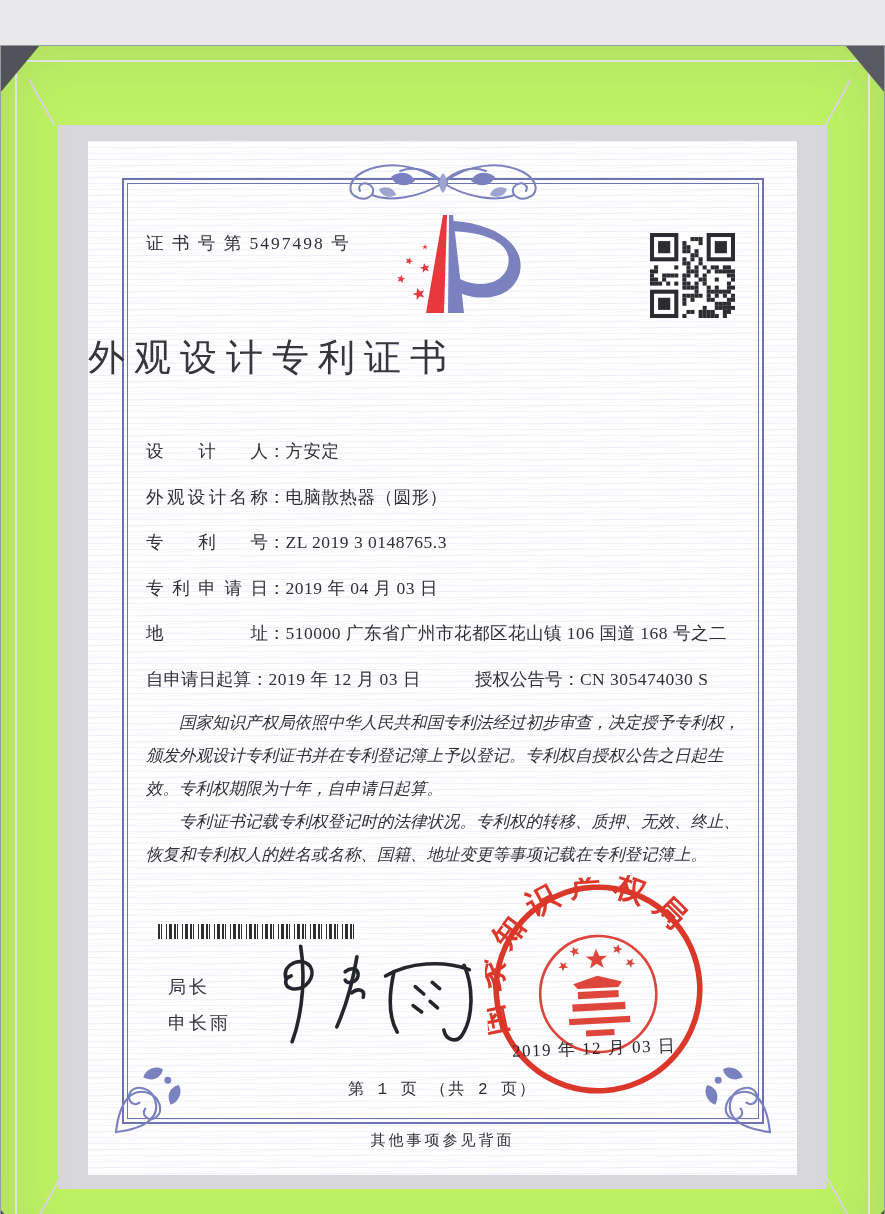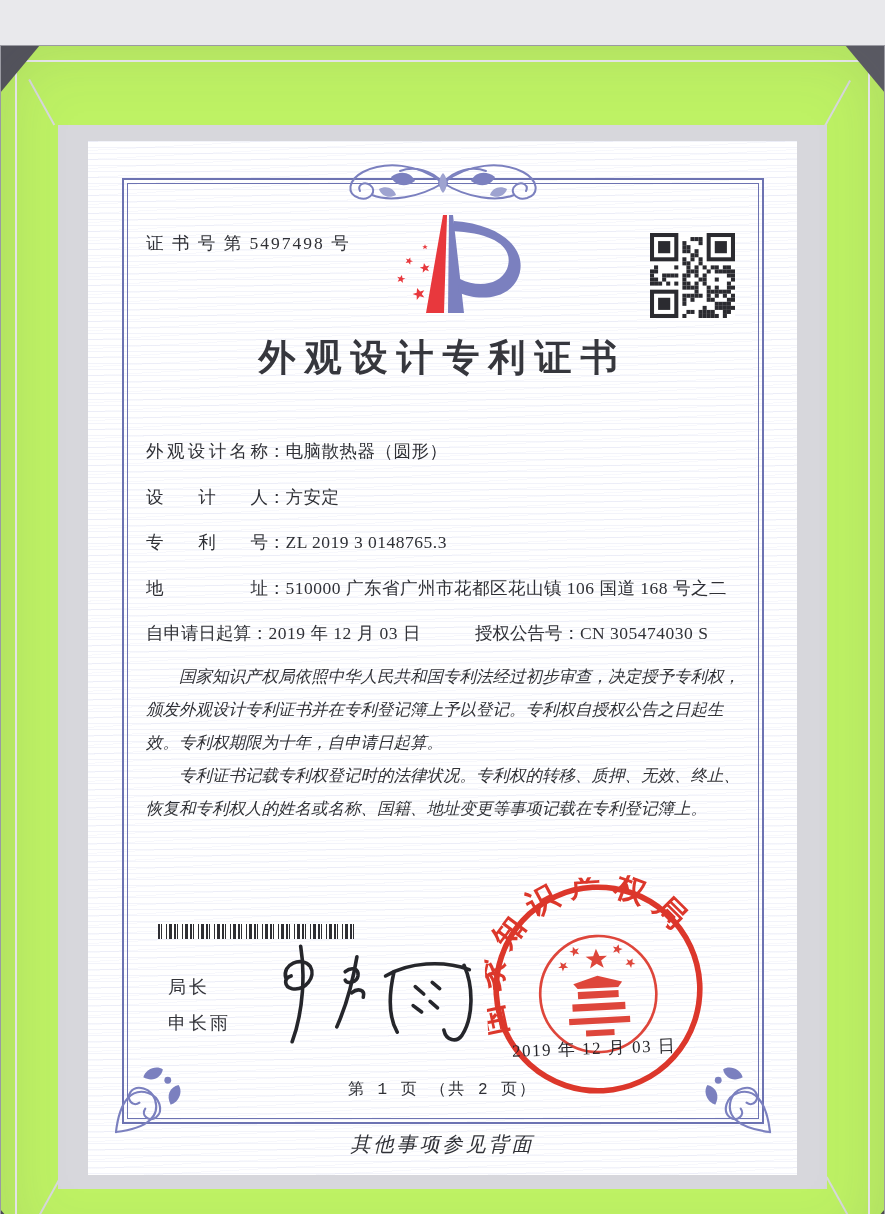--- a/index.html
+++ b/index.html
@@ -27,38 +27,38 @@
   }
   .abs { position:absolute; }
   .border-frame { position:absolute; left:39px; top:42px; right:38px; bottom:56px;
     border:1px solid #6d73b2; outline:2px solid #6d73b2; outline-offset:3px; }
   .flourish-top { position:absolute; left:50%; top:-31px; transform:translateX(-50%); width:312px; height:60px; }
   .flourish-bl { position:absolute; left:-14px; bottom:-16px; width:88px; height:88px; transform:rotate(-90deg); }
   .flourish-br { position:absolute; right:-14px; bottom:-16px; width:88px; height:88px; transform:rotate(180deg); }
   .cert-no { left:58px; top:90px; font-size:17.5px; letter-spacing:2px; }
   .logo { left:268px; top:64px; width:175px; height:135px; }
   .qr { left:562px; top:92px; width:85px; height:85px; }
-  .title { left:0; right:0; top:192px; text-align:center; font-size:37px; font-weight:700; letter-spacing:9px; color:#36373d; }
+  .title { left:0; right:0; top:192px; font-size:37px; font-weight:400; letter-spacing:9px; color:#36373d; }
   .content { position:absolute; left:58px; right:44px; top:298px; font-size:17.5px; }
   .field-row { height:30px; margin-bottom:15.5px; white-space:nowrap; }
   .field-label { display:inline-block; width:122px; text-align:justify; text-align-last:justify; }
   .field-value { letter-spacing:.5px; }
   .grant-row { display:flex; margin-top:2px; }
   .grant-2 { margin-left:54px; }
   .paras { margin-top:15px; font-size:16.5px; line-height:33px; font-style:italic; color:#303136; }
   .paras p { text-indent:2em;font-style:italic; }
   .barcode { left:70px; top:783px; width:196px; height:15px;
     background:repeating-linear-gradient(90deg,#2e2e33 0 2px,#fff 2px 3px,#2e2e33 3px 4px,#fff 4px 8px,#2e2e33 8px 9px,#fff 9px 11px,#2e2e33 11px 14px,#fff 14px 16px); }
   .sig-title { left:80px; top:834px; font-size:18px; letter-spacing:3px; font-family:"Liberation Sans","DejaVu Sans",sans-serif; color:#33343a; }
   .sig-name  { left:80px; top:870px; font-size:18px; letter-spacing:3px; font-family:"Liberation Sans","DejaVu Sans",sans-serif; color:#33343a; }
   .sig-script { left:166px; top:794px; width:244px; height:118px; }
   .seal { left:398px; top:736px; width:224px; height:224px; transform:rotate(-3deg); }
   .seal-date { left:424px; top:896px; font-size:17px; letter-spacing:1.5px; color:#26262b; transform:rotate(-2deg); z-index:6; }
   .page-info { left:0; right:0; top:938px; text-align:center; font-size:16px; letter-spacing:2px;font-family:Liberation Mono, monospace; }
-  .back-note { left:0; right:0; top:990px; text-align:center; font-size:20px; letter-spacing:3px; font-style:italic; }
+  .back-note { left:0; right:0; top:990px; text-align:center; font-size:15px; letter-spacing:3px; }
 </style>
 </head>
 <body>
 
 <div class="photo">
   <div class="bevel"></div>
   <div class="miter m-tl"></div>
   <div class="miter m-tr"></div>
   <div class="miter m-bl"></div>
   <div class="miter m-br"></div>
@@ -256,27 +256,30 @@
           <rect x="0" y="56" width="28" height="28" fill="#2b2b30"></rect>
           <rect x="4" y="60" width="20" height="20" fill="#fff"></rect>
           <rect x="8" y="64" width="12" height="12" fill="#2b2b30"></rect>
         </svg>
     </div>
 
     <div class="abs title">外观设计专利证书</div>
 
     <div class="content">
       <div class="field-row">
+        <span class="field-label">设计人</span><span>：</span><span class="field-value">方安定</span>
+      </div>
+      <div class="field-row">
         <span class="field-label">外观设计名称</span><span>：</span><span class="field-value">电脑散热器（圆形）</span>
       </div>
       <div class="field-row">
-        <span class="field-label">设计人</span><span>：</span><span class="field-value">方安定</span>
-      </div>
-      <div class="field-row">
         <span class="field-label">专利号</span><span>：</span><span class="field-value">ZL 2019 3 0148765.3</span>
+      </div>
+      <div class="field-row">
+        <span class="field-label">专利申请日</span><span>：</span><span class="field-value">2019 年 04 月 03 日</span>
       </div>
       <div class="field-row">
         <span class="field-label">地址</span><span>：</span><span class="field-value">510000 广东省广州市花都区花山镇 106 国道 168 号之二</span>
       </div>
       <div class="grant-row">
         <div>
           <span>自申请日起算</span><span>：</span><span class="field-value">2019 年 12 月 03 日</span>
         </div>
         <div class="grant-2">
           <span>授权公告号</span><span>：</span><span class="field-value">CN 305474030 S</span>

